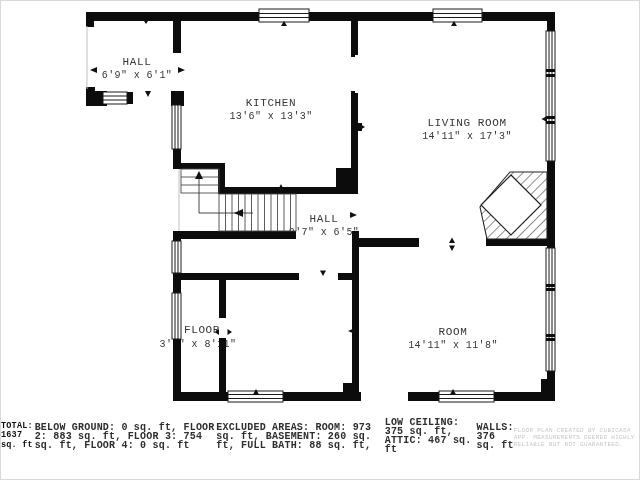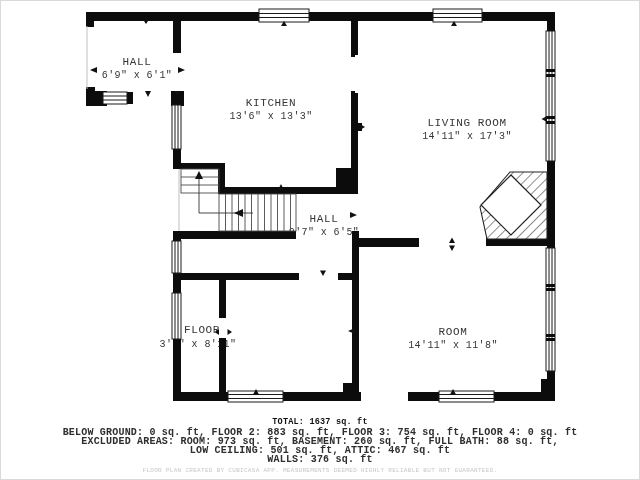--- a/index.html
+++ b/index.html
@@ -15,21 +15,21 @@
   }
   .room-label .rname{
     display:block;font-size:11px;line-height:14px;letter-spacing:.6px;color:#363636;
   }
   .room-label .rdims{
     display:block;font-size:10px;line-height:13px;letter-spacing:.4px;color:#363636;
   }
   svg.plan{position:absolute;left:0;top:0;z-index:2;}
   .footer{
     position:absolute;left:0;right:0;top:417px;z-index:3;
-    display:flex;flex-direction:column;align-items:center;
+    display:flex;flex-direction:row;align-items:center;
   }
   .footer .total{font-size:8.5px;font-weight:bold;color:#101010;line-height:9.5px;letter-spacing:.2px;}
   .footer .fline{font-size:10px;font-weight:bold;color:#2e2e2e;line-height:9px;letter-spacing:.2px;}
   .footer .disclaimer{font-size:6px;color:#c7c7c7;margin-top:3px;letter-spacing:.3px;}
 </style>
 </head>
 <body>
 
 <div class="page">
 
@@ -257,18 +257,18 @@
       <polygon points="255,388 252,393.5 258,393.5"></polygon>
       <polygon points="452,388 449,393.5 455,393.5"></polygon>
       <polygon points="540.5,118 546,115 546,121"></polygon>
     </g>
   </svg>
 
   <div class="footer">
     <div class="total">TOTAL: 1637 sq. ft</div>
     <div class="fline">BELOW GROUND: 0 sq. ft, FLOOR 2: 883 sq. ft, FLOOR 3: 754 sq. ft, FLOOR 4: 0 sq. ft</div>
     <div class="fline">EXCLUDED AREAS: ROOM: 973 sq. ft, BASEMENT: 260 sq. ft, FULL BATH: 88 sq. ft,</div>
-    <div class="fline">LOW CEILING: 501 sq. ft, ATTIC: 467 sq. ft</div>
+    <div class="fline">LOW CEILING: 375 sq. ft, ATTIC: 467 sq. ft</div>
     <div class="fline">WALLS: 376 sq. ft</div>
     <div class="disclaimer">FLOOR PLAN CREATED BY CUBICASA APP. MEASUREMENTS DEEMED HIGHLY RELIABLE BUT NOT GUARANTEED.</div>
   </div>
 
 </div>
 
 </body></html>

